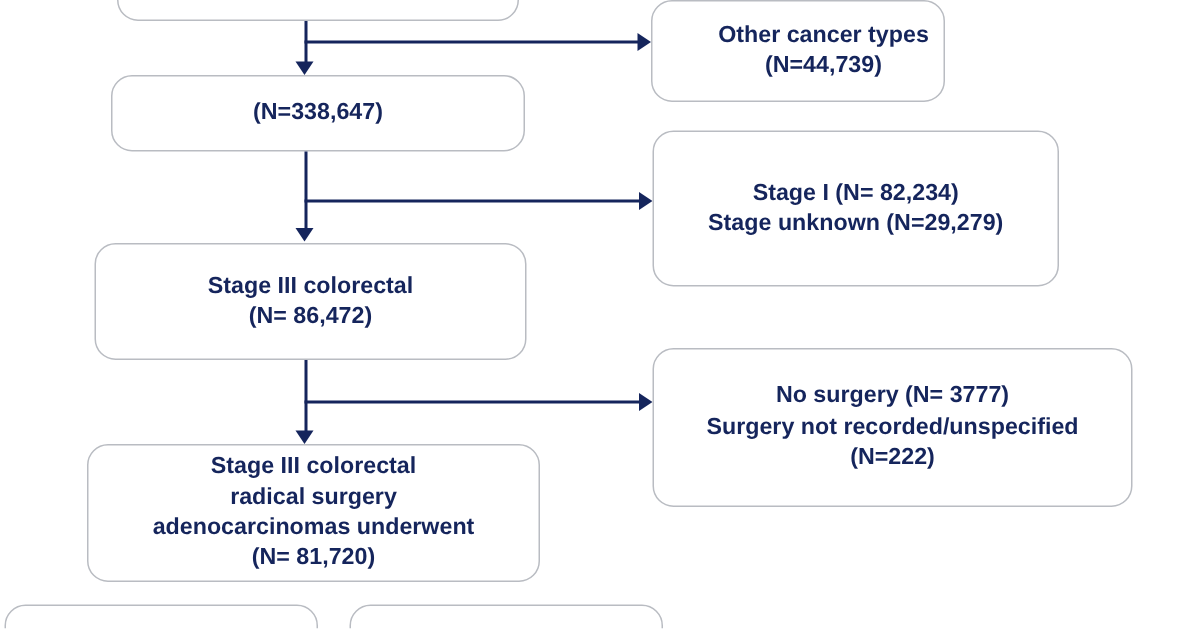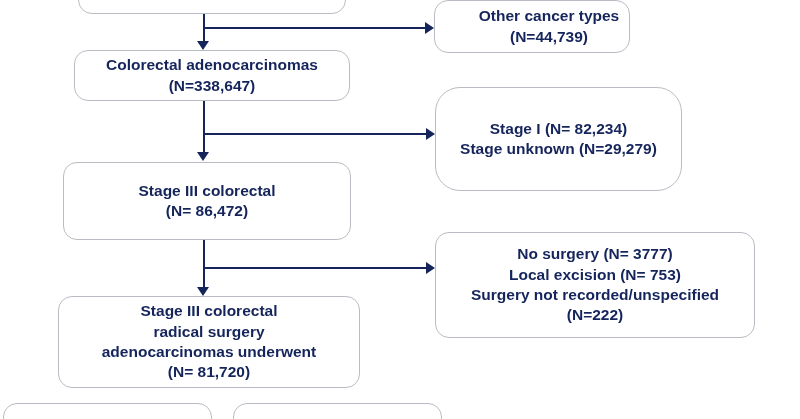--- a/index.html
+++ b/index.html
@@ -71,53 +71,51 @@
 
   <div class="box" style="left:78px; top:-34px; width:268px; height:48px; font-size:16px;">
     <span class="ln">(N= 376,460)</span>
   </div>
 
   <div class="vline" style="left:203px; top:14px; height:30px;"></div>
   <div class="arrow-down" style="left:197px; top:41px;"></div>
   <div class="hline" style="left:203px; top:27px; width:223px;"></div>
   <div class="arrow-right" style="left:425px; top:22px;"></div>
 
-  <div class="box" style="left:434px; top:0px; width:196px; height:53px;padding-left:40px;">
+  <div class="box" style="left:434px; top:0px; width:196px; height:68px;padding-left:40px;">
     <span class="ln">Other cancer types</span>
     <span class="ln">(N=44,739)</span>
   </div>
 
   <div class="box" style="left:74px; top:50px; width:276px; height:51px;">
-    <span class="ln">Colorectal adenocarcinomas</span>
     <span class="ln">(N=338,647)</span>
   </div>
 
   <div class="vline" style="left:203px; top:101px; height:54px;"></div>
   <div class="arrow-down" style="left:197px; top:152px;"></div>
   <div class="hline" style="left:203px; top:133px; width:224px;"></div>
   <div class="arrow-right" style="left:426px; top:128px;"></div>
 
-  <div class="box" style="left:435px; top:87px; width:247px; height:104px;border-radius:25px;">
+  <div class="box" style="left:435px; top:87px; width:271px; height:104px;">
     <span class="ln">Stage I (N= 82,234)</span>
     <span class="ln">Stage unknown (N=29,279)</span>
   </div>
 
   <div class="box" style="left:63px; top:162px; width:288px; height:78px;">
     <span class="ln">Stage III colorectal</span>
     <span class="ln">(N= 86,472)</span>
   </div>
 
   <div class="vline" style="left:203px; top:240px; height:50px;"></div>
   <div class="arrow-down" style="left:197px; top:287px;"></div>
   <div class="hline" style="left:203px; top:267px; width:224px;"></div>
   <div class="arrow-right" style="left:426px; top:262px;"></div>
 
   <div class="box" style="left:435px; top:232px; width:320px; height:106px;">
     <span class="ln">No surgery (N= 3777)</span>
-    <span class="ln">Local excision (N= 753)</span>
     <span class="ln">Surgery not recorded/unspecified</span>
     <span class="ln">(N=222)</span>
   </div>
 
   <div class="box" style="left:58px; top:296px; width:302px; height:92px;">
     <span class="ln">Stage III colorectal</span>
     <span class="ln">radical surgery</span>
     <span class="ln">adenocarcinomas underwent</span>
     <span class="ln">(N= 81,720)</span>
   </div>

